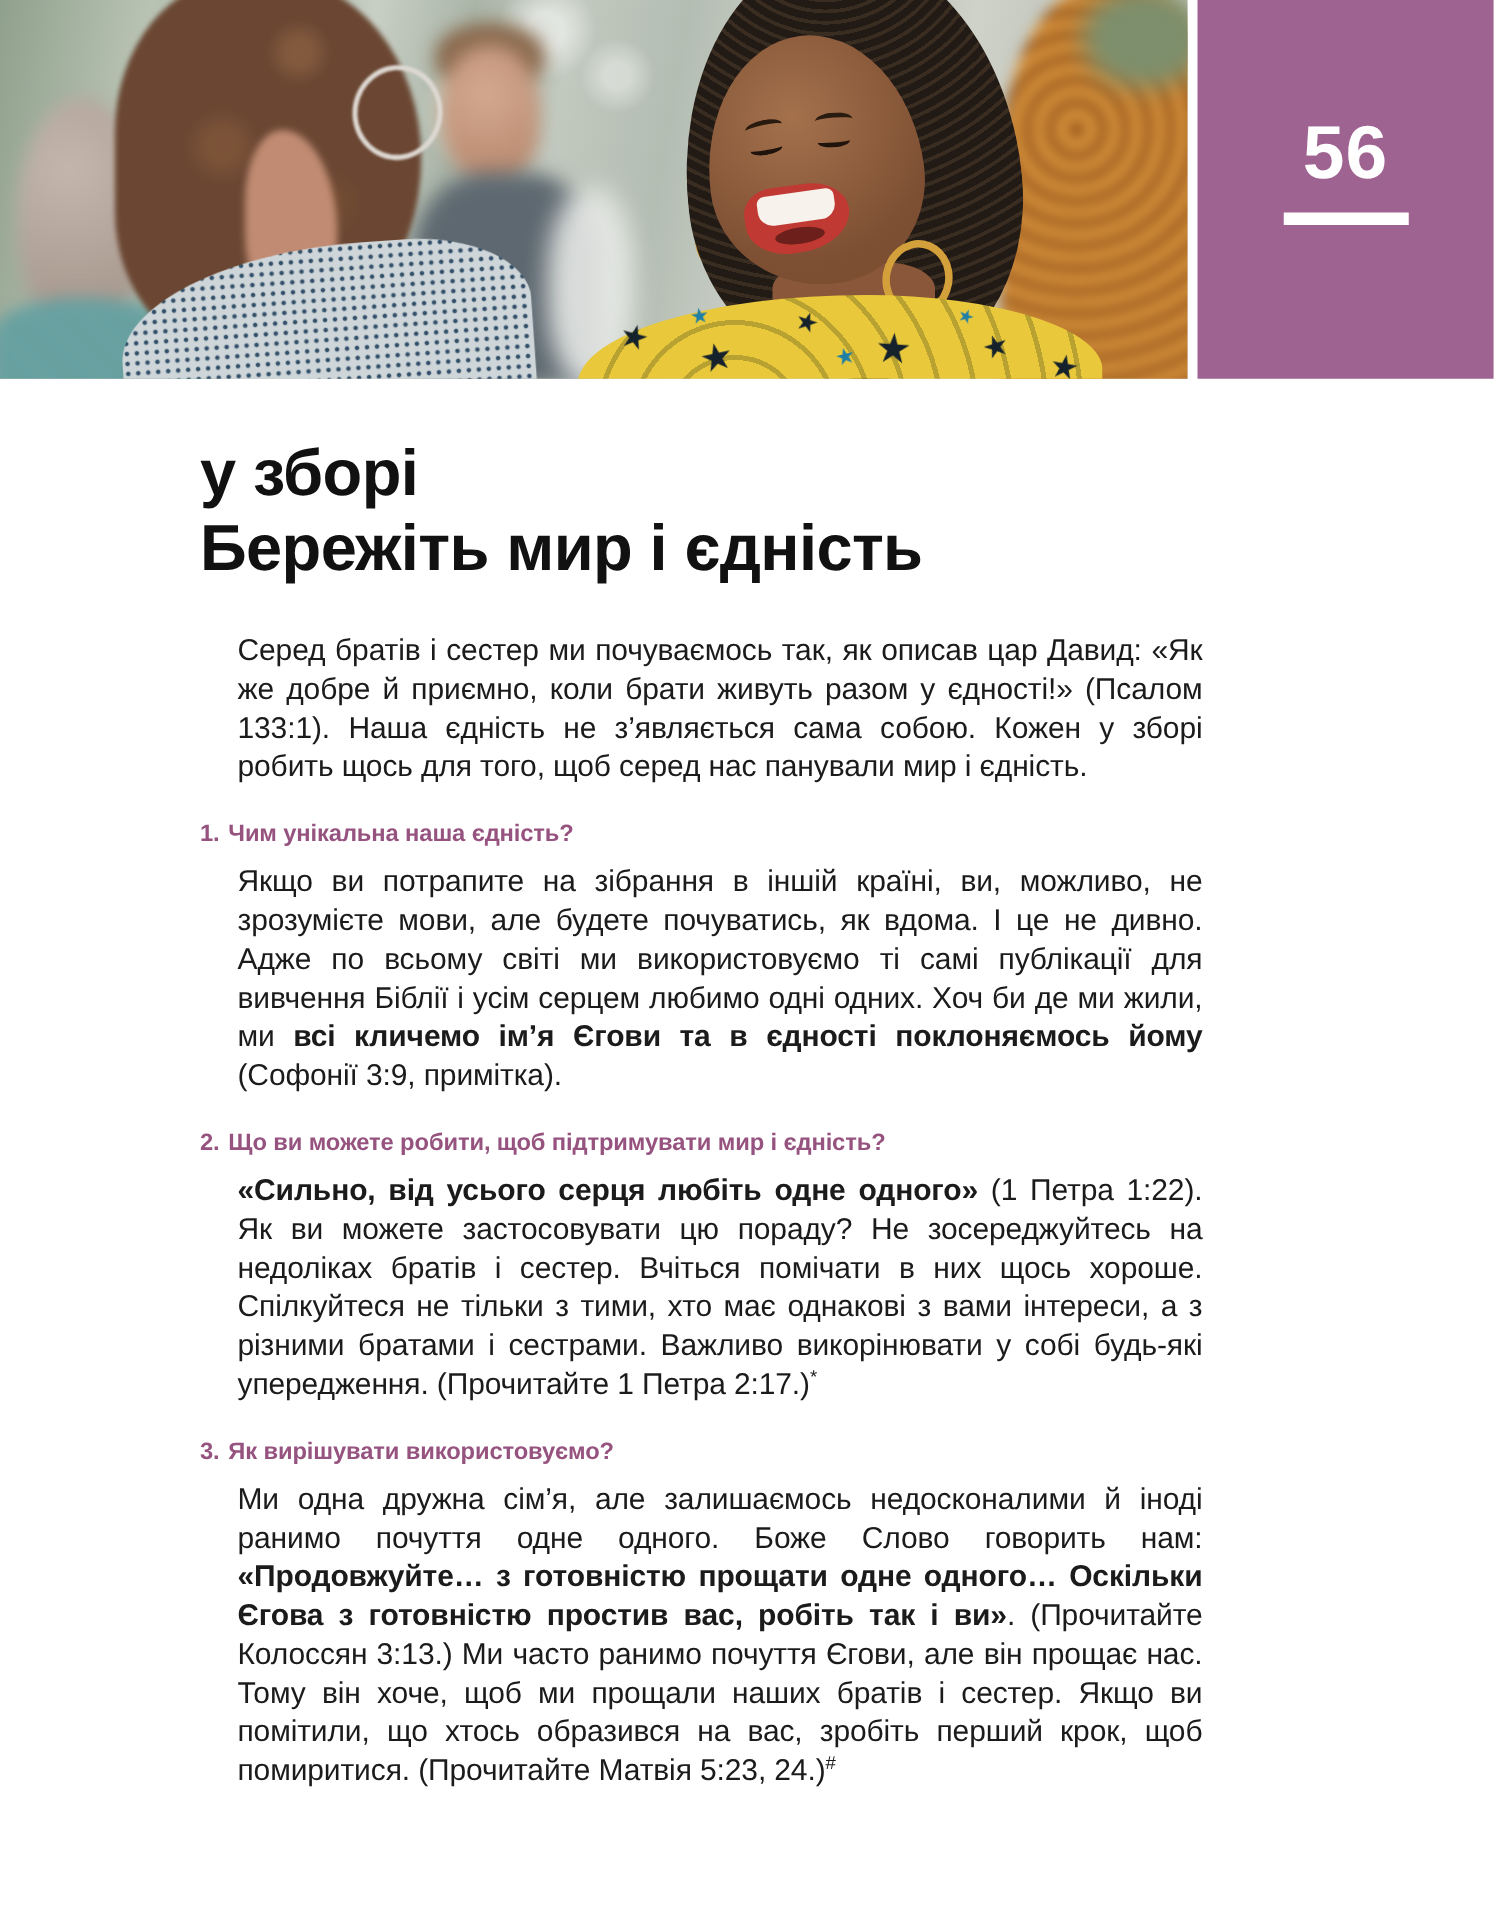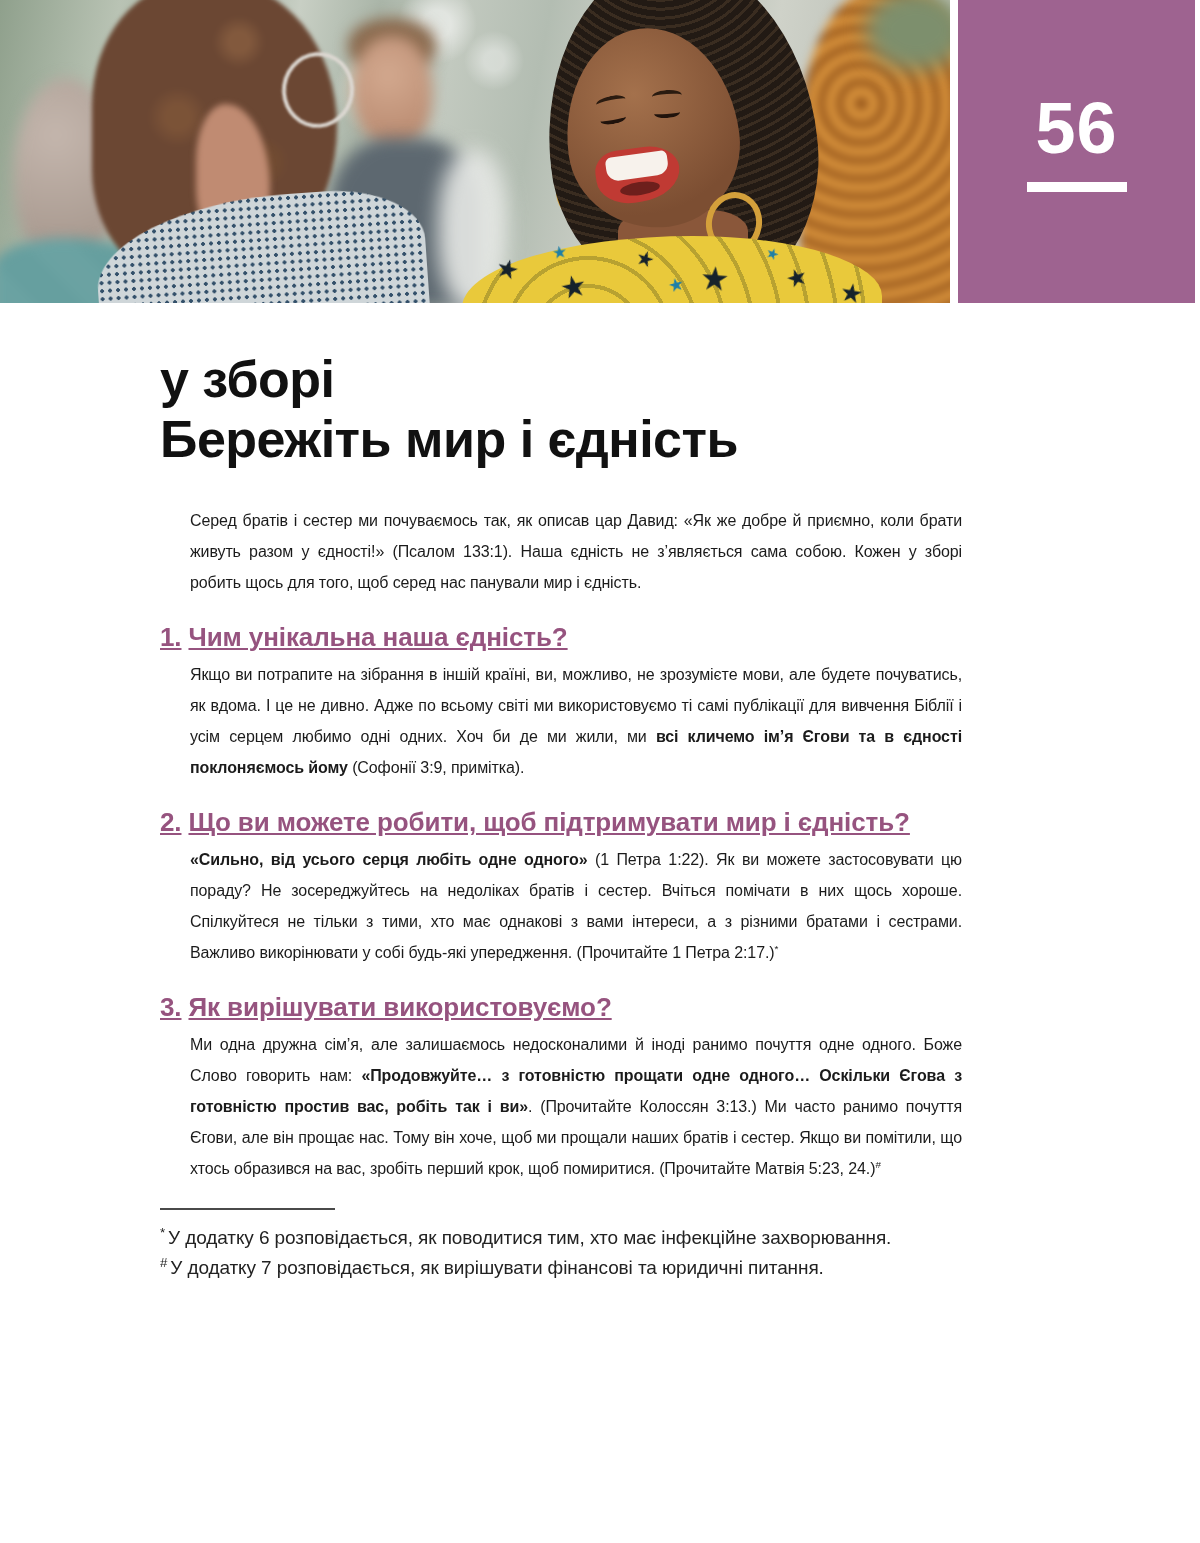--- a/index.html
+++ b/index.html
@@ -95,41 +95,41 @@
     filter:blur(5px);}
   .green-corner{left:866px;top:-10px;width:100px;height:80px;border-radius:50%;
     background:#7d8f6d;filter:blur(10px);}
 
   .lesson-badge{
     margin-left:8px;width:237px;height:303px;flex:none;
     background:var(--badge-purple);
     display:flex;flex-direction:column;align-items:center;justify-content:flex-start;
     padding-top:92px;
   }
-  .lesson-number{color:#fff;font-weight:bold;font-size:72px;line-height:1;letter-spacing:1px;}
+  .lesson-number{color:#fff;font-weight:bold;font-size:60px;line-height:1;letter-spacing:1px;}
   .lesson-underline{width:100px;height:10px;background:#fff;margin-top:18px;}
   .banner-right-gap{width:5px;flex:none;background:#fff;}
 
   
   main{padding:0 238px 0 160px;}
   h1{
     margin:46px 0 0;color:var(--title-black);
     font-size:52px;line-height:60px;font-weight:bold;letter-spacing:-.5px;
   }
   h1 span{display:block;}
   .intro{margin:36px 0 0 30px;}
   .body-par{
-    font-size:16px;line-height:31px;text-align:justify;color:var(--body-text);
+    font-size:24px;line-height:31px;text-align:justify;color:var(--body-text);
     letter-spacing:-.1px;
   }
   .body-par strong{font-weight:bold;}
   .body-par sup{font-size:62%;line-height:0;}
   h2.question{
-    margin:24px 0 7px;font-size:26px;line-height:30px;font-weight:bold;
-    color:var(--question-purple);letter-spacing:-.1px;text-decoration:underline;
+    margin:24px 0 7px;font-size:19px;line-height:30px;font-weight:bold;
+    color:var(--question-purple);letter-spacing:-.1px;
   }
   h2.question .qnum{margin-right:7px;}
   section .body-par{margin-left:30px;}
 
   .footnotes{margin-top:24px;}
   .footnote-rule{width:175px;height:2px;background:#4a4a4a;margin-bottom:13px;}
   .footnote{
     font-size:19px;line-height:30px;color:#222;
     padding-left:18px;text-indent:-18px;letter-spacing:-.1px;
   }
@@ -207,20 +207,15 @@
       <p class="body-par"><strong>«Сильно, від усього серця любіть одне одного»</strong><span> (1 Петра 1:22). Як ви можете застосовувати цю пораду? Не зосереджуйтесь на недоліках братів і сестер. Вчіться помічати в них щось хороше. Спілкуйтеся не тільки з тими, хто має однакові з вами інтереси, а з різними братами і сестрами. Важливо викорінювати у собі будь-які упередження. (Прочитайте 1 Петра 2:17.)</span><sup>*</sup></p>
     </section>
 
     <section class="qa">
       <h2 class="question">
         <span class="qnum">3.</span><span>Як вирішувати використовуємо?</span>
       </h2>
       <p class="body-par"><span>Ми одна дружна сім’я, але залишаємось недосконалими й іноді ранимо почуття одне одного. Боже Слово говорить нам: </span><strong>«Продовжуйте… з готовністю прощати одне одного… Оскільки Єгова з готовністю простив вас, робіть так і ви»</strong><span>. (Прочитайте Колоссян 3:13.) Ми часто ранимо почуття Єгови, але він прощає нас. Тому він хоче, щоб ми прощали наших братів і сестер. Якщо ви помітили, що хтось образився на вас, зробіть перший крок, щоб помиритися. (Прочитайте Матвія 5:23, 24.)</span><sup>#</sup></p>
     </section>
 
-    <div class="footnotes">
-      <div class="footnote-rule"></div>
-      <p class="footnote"><sup>*</sup><span>У додатку 6 розповідається, як поводитися тим, хто має інфекційне захворювання.</span></p>
-      <p class="footnote"><sup>#</sup><span>У додатку 7 розповідається, як вирішувати фінансові та юридичні питання.</span></p>
-    </div>
   </main>
 
 </div>
 
 </body></html>

